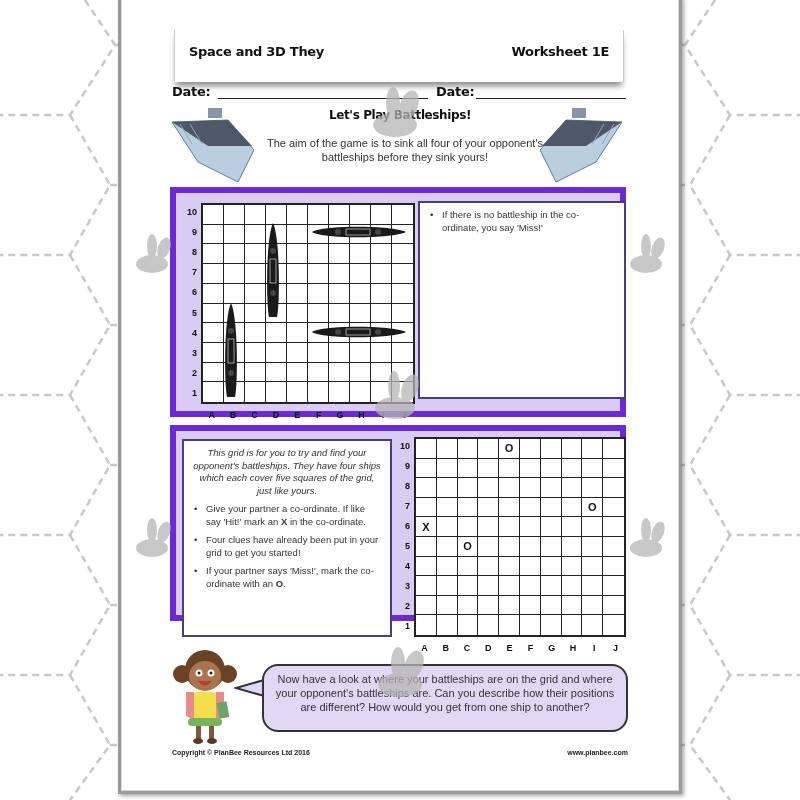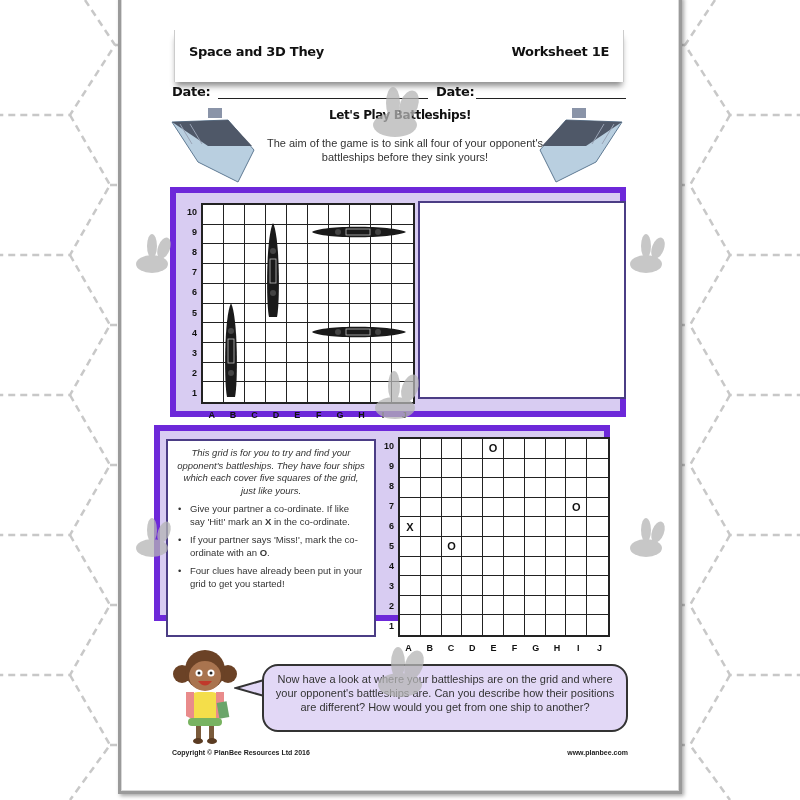--- a/index.html
+++ b/index.html
@@ -33,21 +33,21 @@
   .date-line { position: absolute; left: 476px; top: 98px; width: 150px; border-bottom: 1px solid #222; z-index: 2; }
 
   .title { position: absolute; left: 250px; top: 108px; width: 300px; text-align: center; font-family: "DejaVu Sans", sans-serif; font-weight: bold; font-size: 12px; color: #111; letter-spacing: -0.4px; z-index: 2; }
   .intro { position: absolute; left: 260px; top: 136px; width: 290px; text-align: center; font-size: 11px; line-height: 14px; color: #333; z-index: 2; }
 
   .ship-img { position: absolute; z-index: 2; }
 
   
   .panel { position: absolute; background: #d8ccf2; border: 6px solid #6d28d9; z-index: 2; }
   .panel-top { left: 170px; top: 187px; width: 456px; height: 230px; }
-  .panel-bottom { left: 154px; top: 425px; width: 456px; height: 196px; }
+  .panel-bottom { left: 170px; top: 425px; width: 456px; height: 196px; }
 
   .grid-wrap { position: absolute; }
   .grid { position: absolute; display: grid; background: #fff; border: 2px solid #222; }
   .grid .cell { border-right: 1.5px solid #222; border-bottom: 1.5px solid #222; position: relative; font-size: 11px; font-weight: bold; display: flex; align-items: center; justify-content: center; color: #111; }
   .ylab { position: absolute; font-size: 9px; font-weight: bold; color: #111; text-align: right; width: 14px; }
   .xlab { position: absolute; font-size: 9px; font-weight: bold; color: #111; text-align: center; width: 20px; }
 
   .textbox { position: absolute; background: #fff; border: 2px solid #4b3d85; padding: 6px 8px; font-size: 9.5px; line-height: 12.5px; color: #333; }
   .textbox .lead { font-style: italic; text-align: center; margin-bottom: 6px; }
   .textbox ul { list-style: none; }
@@ -277,31 +277,32 @@
     <svg class="battleship" style="left:136px;top:131px" width="94" height="16" viewBox="0 0 94 16">
       <path d="M0,8 C10,1 80,1 94,8 C80,15 10,15 0,8 Z" fill="#1a1a1a"></path>
       <rect x="34" y="5" width="24" height="6" fill="none" stroke="#bbb" stroke-width="0.8"></rect>
       <circle cx="26" cy="8" r="3" fill="#444"></circle>
         <circle cx="66" cy="8" r="3" fill="#444"></circle>
     </svg>
   </div>
 
   <div class="textbox" style="left:242px;top:8px;width:208px;height:198px;">
     <ul>
+      <li>If there is no battleship in the co-ordinate, you say 'Miss!'</li>
     </ul>
   </div>
 </div>
 
 <div class="panel panel-bottom">
   <div class="textbox" style="left:6px;top:8px;width:210px;height:198px;">
     <div class="lead">This grid is for you to try and find your opponent's battleships. They have four ships which each cover five squares of the grid, just like yours.</div>
     <ul>
       <li><span>Give your partner a co-ordinate. If like say 'Hit!' mark an </span><b>X</b><span> in the co-ordinate.</span></li>
+      <li>Four clues have already been put in your grid to get you started!</li>
       <li><span>If your partner says 'Miss!', mark the co-ordinate with an </span><b>O</b><span>.</span></li>
-      <li>Four clues have already been put in your grid to get you started!</li>
     </ul>
   </div>
   <div class="grid-wrap" style="left:0;top:0;">
     <div id="yl2">
         <div class="ylab" style="left: 220px; top: 10px;">10</div>
         <div class="ylab" style="left: 220px; top: 30px;">9</div>
         <div class="ylab" style="left: 220px; top: 50px;">8</div>
         <div class="ylab" style="left: 220px; top: 70px;">7</div>
         <div class="ylab" style="left: 220px; top: 90px;">6</div>
         <div class="ylab" style="left: 220px; top: 110px;">5</div>

